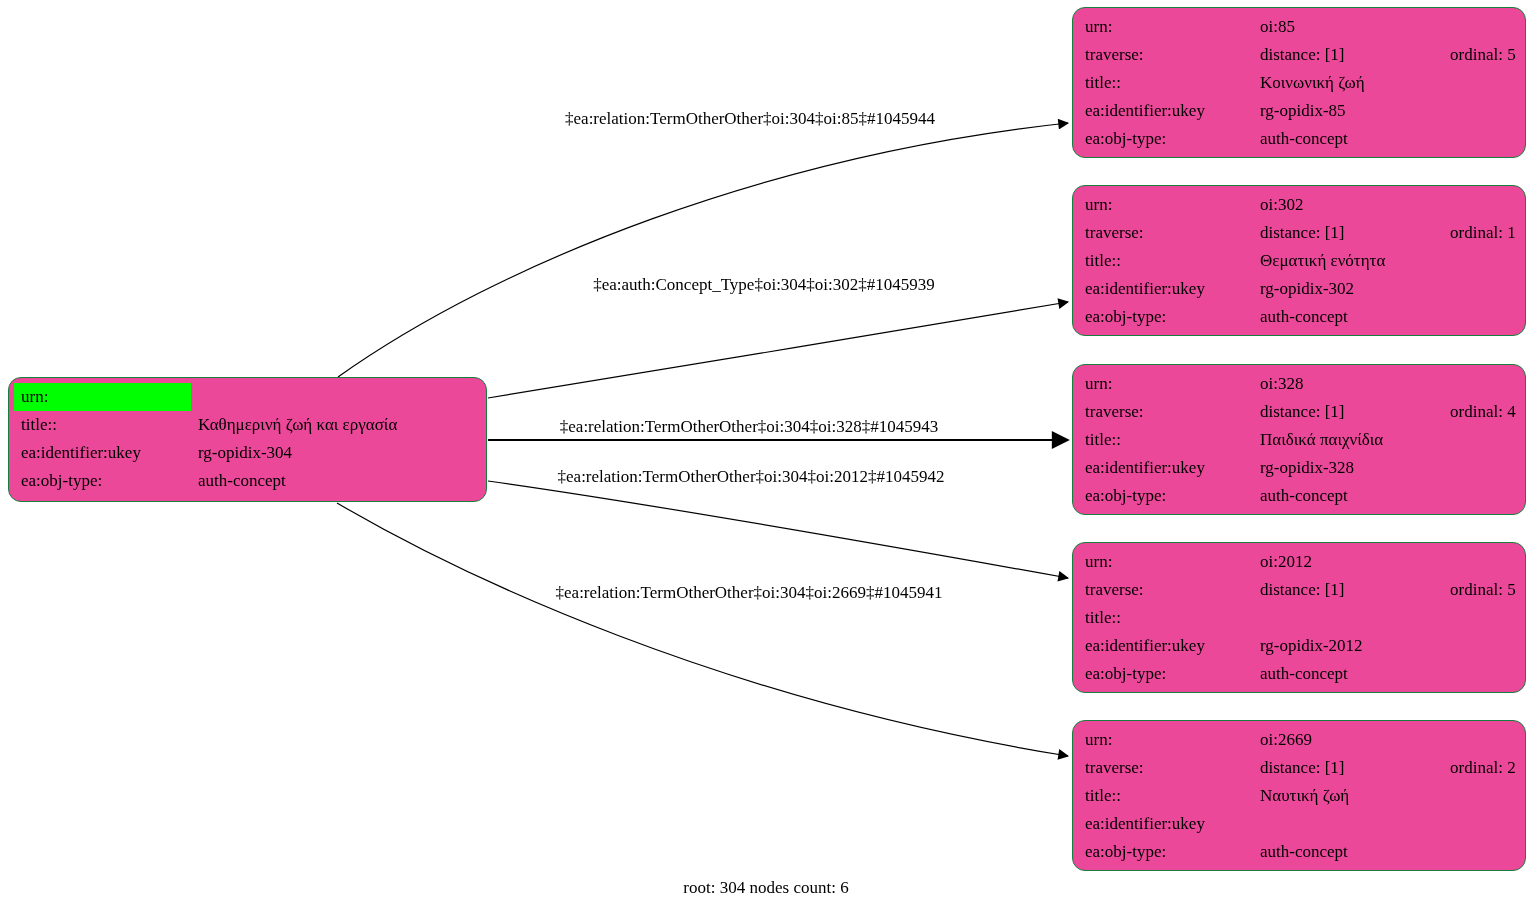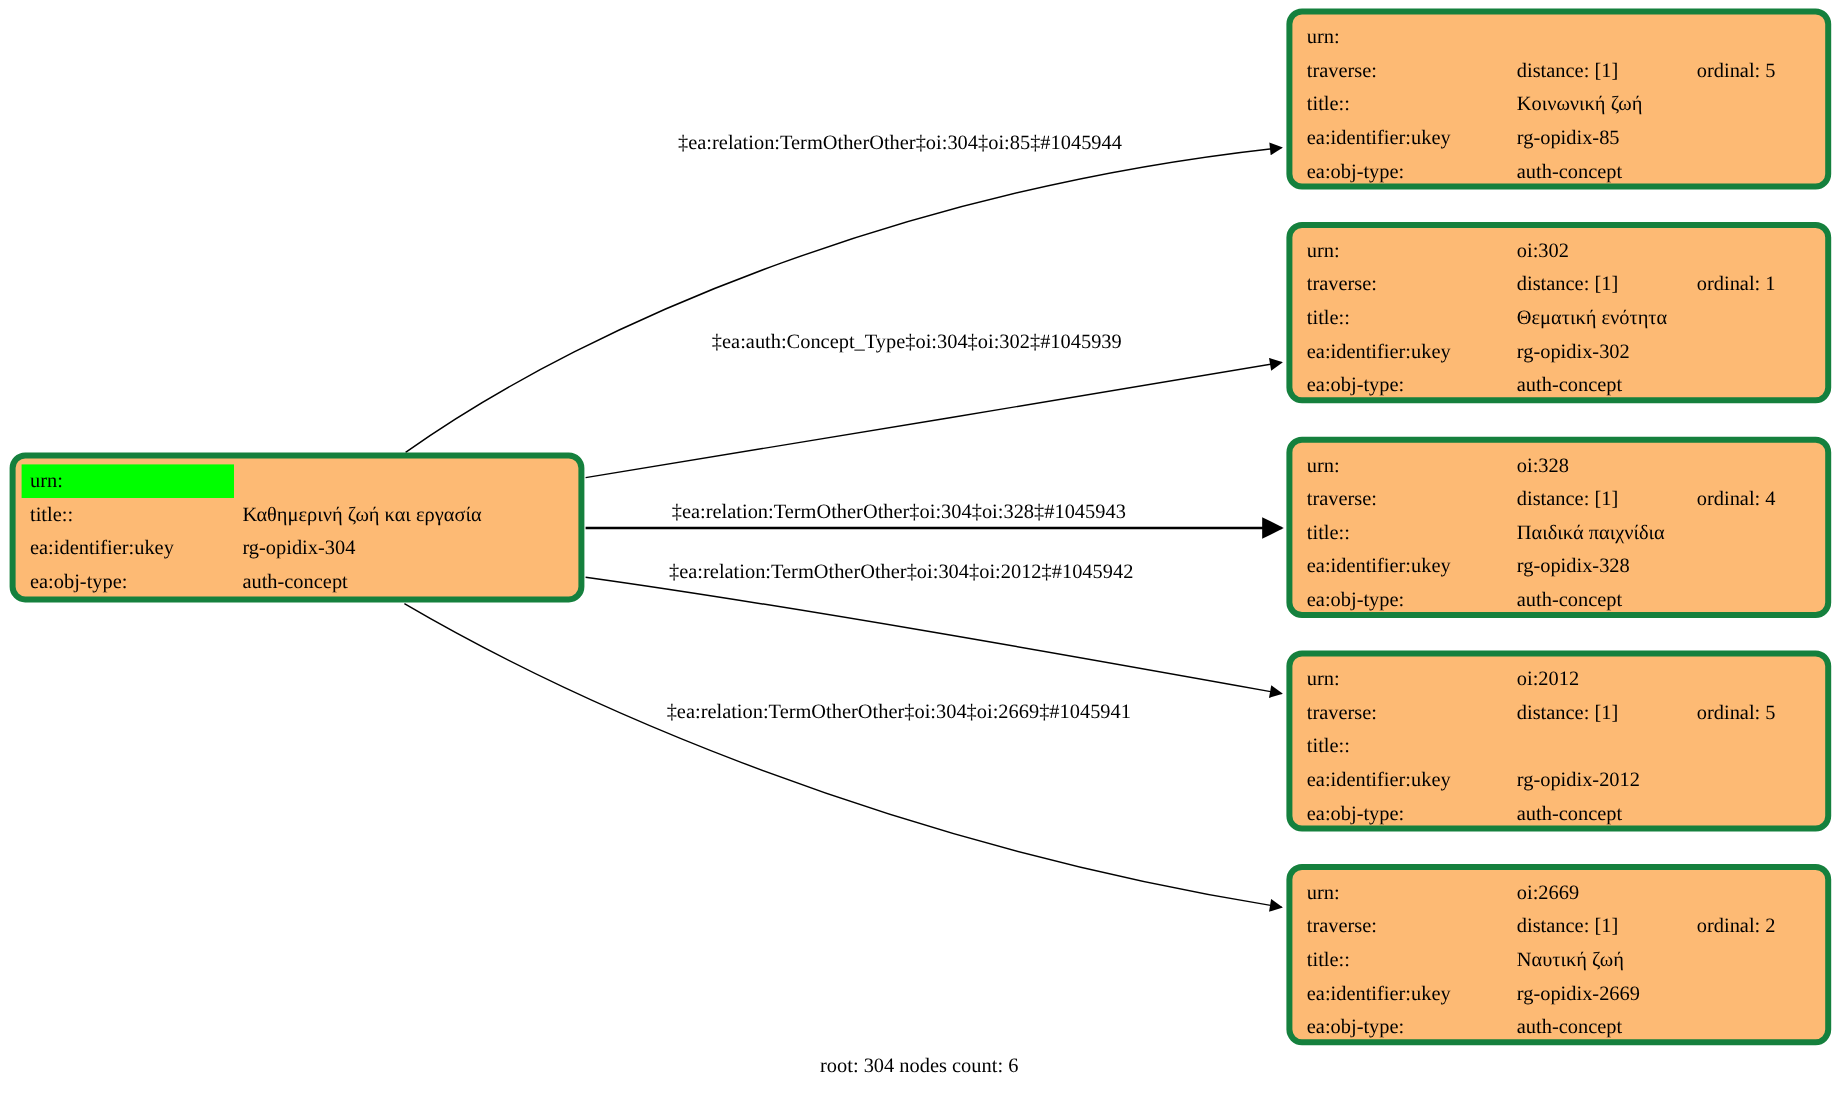--- a/index.html
+++ b/index.html
@@ -7,38 +7,38 @@
     position:relative;
     width:1533px;height:911px;
     background:#ffffff;
     font-family:"Liberation Serif","DejaVu Serif",serif;
     font-size:17px;color:#000000;
     overflow:hidden;
   }
   .edges-svg{position:absolute;left:0;top:0;width:1533px;height:911px;}
   .node{
     position:absolute;
-    background:#fdba74;
-    border:5px solid #15803d;
+    background:#ec4899;
+    border:1px solid #15803d;
     border-radius:13px;
     box-sizing:border-box;
     padding-top:5px;
   }
   .root-node{left:8px;top:377px;width:479px;height:125px;padding-bottom:6px;}
   .concept-node{left:1072px;width:454px;height:151px;}
   .cn0{top:7px;}
   .cn1{top:185px;}
   .cn2{top:364px;}
   .cn3{top:542px;}
   .cn4{top:720px;}
   .row{display:flex;align-items:center;height:28px;line-height:28px;white-space:nowrap;}
   .concept-node .row{padding:0 12px;}
   .concept-node .lbl{width:175px;flex:0 0 175px;}
   .concept-node .val{flex:1;}
-  .val-split{display:flex;flex:1;}
+  .val-split{display:flex;flex:1;gap:40px;}
   .dist{width:150px;flex:0 0 150px;}
   .root-node .row{padding:0 8px 0 5px;}
   .root-node .lbl{width:177px;flex:0 0 177px;padding-left:7px;box-sizing:border-box;margin-right:4px;}
   .root-node .val{flex:1;padding-left:3px;}
   .hl{background:#00ff00;}
   .edge-label{
     position:absolute;
     transform:translate(-50%,-50%);
     white-space:nowrap;
   }
@@ -91,20 +91,21 @@
     </div>
     <div class="row">
       <span class="lbl">ea:obj-type:</span>
       <span class="val">auth-concept</span>
     </div>
   </div>
 
   <div class="node concept-node cn0">
     <div class="row">
       <span class="lbl">urn:</span>
+      <span class="val">oi:85</span>
     </div>
     <div class="row">
       <span class="lbl">traverse:</span>
       <span class="val-split">
         <span class="dist">distance: [1]</span>
         <span>ordinal: 5</span>
       </span>
     </div>
     <div class="row">
       <span class="lbl">title::</span>
@@ -208,21 +209,20 @@
         <span class="dist">distance: [1]</span>
         <span>ordinal: 2</span>
       </span>
     </div>
     <div class="row">
       <span class="lbl">title::</span>
       <span class="val">Ναυτική ζωή</span>
     </div>
     <div class="row">
       <span class="lbl">ea:identifier:ukey</span>
-      <span class="val">rg-opidix-2669</span>
     </div>
     <div class="row">
       <span class="lbl">ea:obj-type:</span>
       <span class="val">auth-concept</span>
     </div>
   </div>
 
   <div class="caption">root: 304 nodes count: 6</div>
 
 </div>

